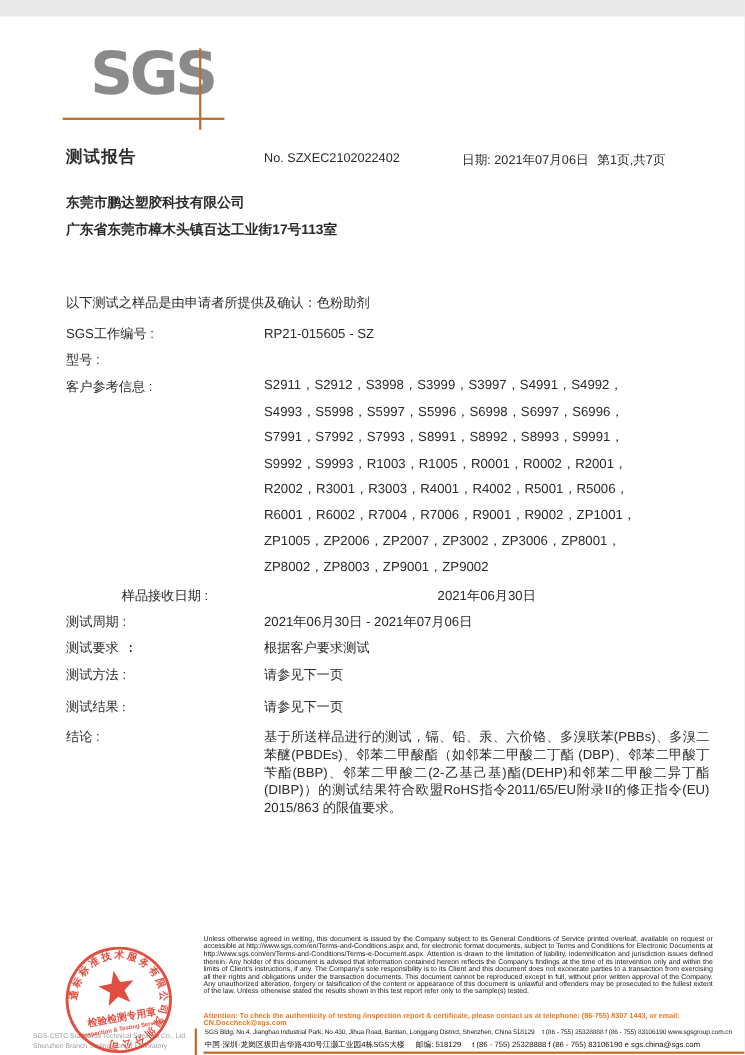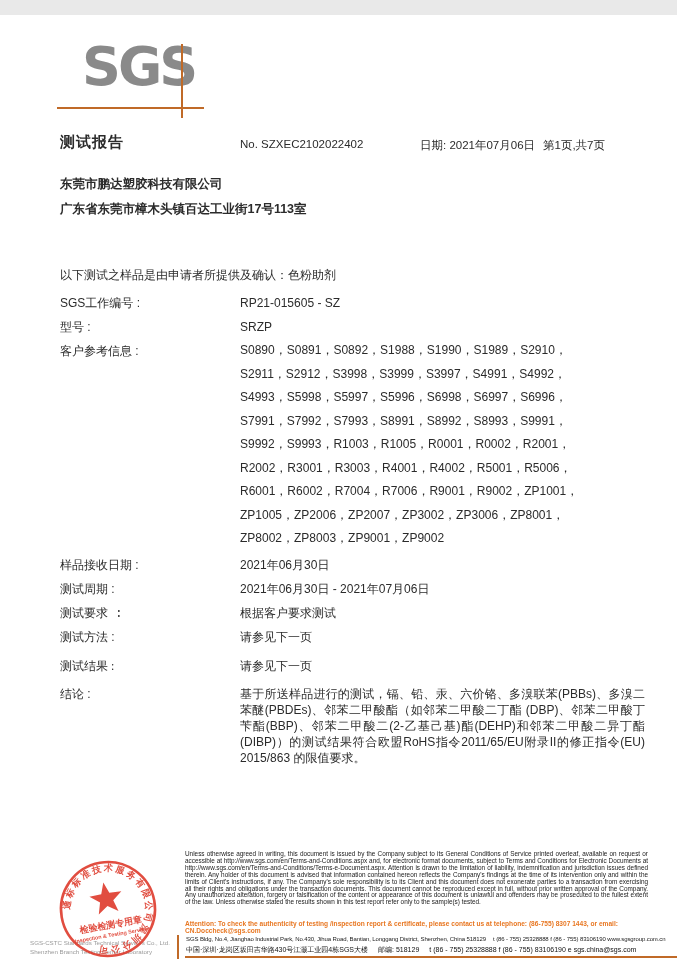--- a/index.html
+++ b/index.html
@@ -20,21 +20,21 @@
   
   .company{position:absolute;left:60px;top:161px;font-size:12.5px;font-weight:bold;text-align:center;}
   .address{position:absolute;left:60px;top:186px;font-size:12.5px;font-weight:bold;}
   
   .statement{position:absolute;left:60px;top:252px;font-size:12px;}
   .fields{position:absolute;left:60px;top:276px;width:585px;font-size:12px;}
   .row{display:flex;align-items:flex-start;line-height:24px;}
   .row .label{flex:0 0 180px;}
   .row .value{flex:1;}
   .ref-line{line-height:23.5px;}
-  .row-received{margin-top:2px;}
+  .row-received{margin-top:2px;text-align:center;}
   .row-request{margin-top:1px;font-family:Liberation Mono, monospace;}
   .row-method{line-height:22px;align-items:flex-end;}
   .row-result{margin-top:6px;font-family:Liberation Serif, serif;}
   .row-conclusion{margin-top:4px;}
   .row-conclusion .value{line-height:16px;padding-top:4px;text-align:justify;}
   
   .legal{position:absolute;left:185px;top:836px;width:463px;font-size:6.4px;line-height:6.9px;
     color:#1a1a1a;text-align:justify;}
   .attention{position:absolute;left:185px;top:905px;width:463px;font-size:6.6px;line-height:7.2px;
     color:#e87722;font-weight:bold;}
@@ -71,26 +71,24 @@
 
   <div class="statement">以下测试之样品是由申请者所提供及确认：色粉助剂</div>
 
   <div class="fields">
     <div class="row">
       <div class="label">SGS工作编号 :</div>
       <div class="value">RP21-015605 - SZ</div>
     </div>
     <div class="row">
       <div class="label">型号 :</div>
-      <div class="value">SRZP</div>
     </div>
     <div class="row">
       <div class="label">客户参考信息 :</div>
       <div class="value">
-        <div class="ref-line">S0890，S0891，S0892，S1988，S1990，S1989，S2910，</div>
         <div class="ref-line">S2911，S2912，S3998，S3999，S3997，S4991，S4992，</div>
         <div class="ref-line">S4993，S5998，S5997，S5996，S6998，S6997，S6996，</div>
         <div class="ref-line">S7991，S7992，S7993，S8991，S8992，S8993，S9991，</div>
         <div class="ref-line">S9992，S9993，R1003，R1005，R0001，R0002，R2001，</div>
         <div class="ref-line">R2002，R3001，R3003，R4001，R4002，R5001，R5006，</div>
         <div class="ref-line">R6001，R6002，R7004，R7006，R9001，R9002，ZP1001，</div>
         <div class="ref-line">ZP1005，ZP2006，ZP2007，ZP3002，ZP3006，ZP8001，</div>
         <div class="ref-line">ZP8002，ZP8003，ZP9001，ZP9002</div>
       </div>
     </div>

